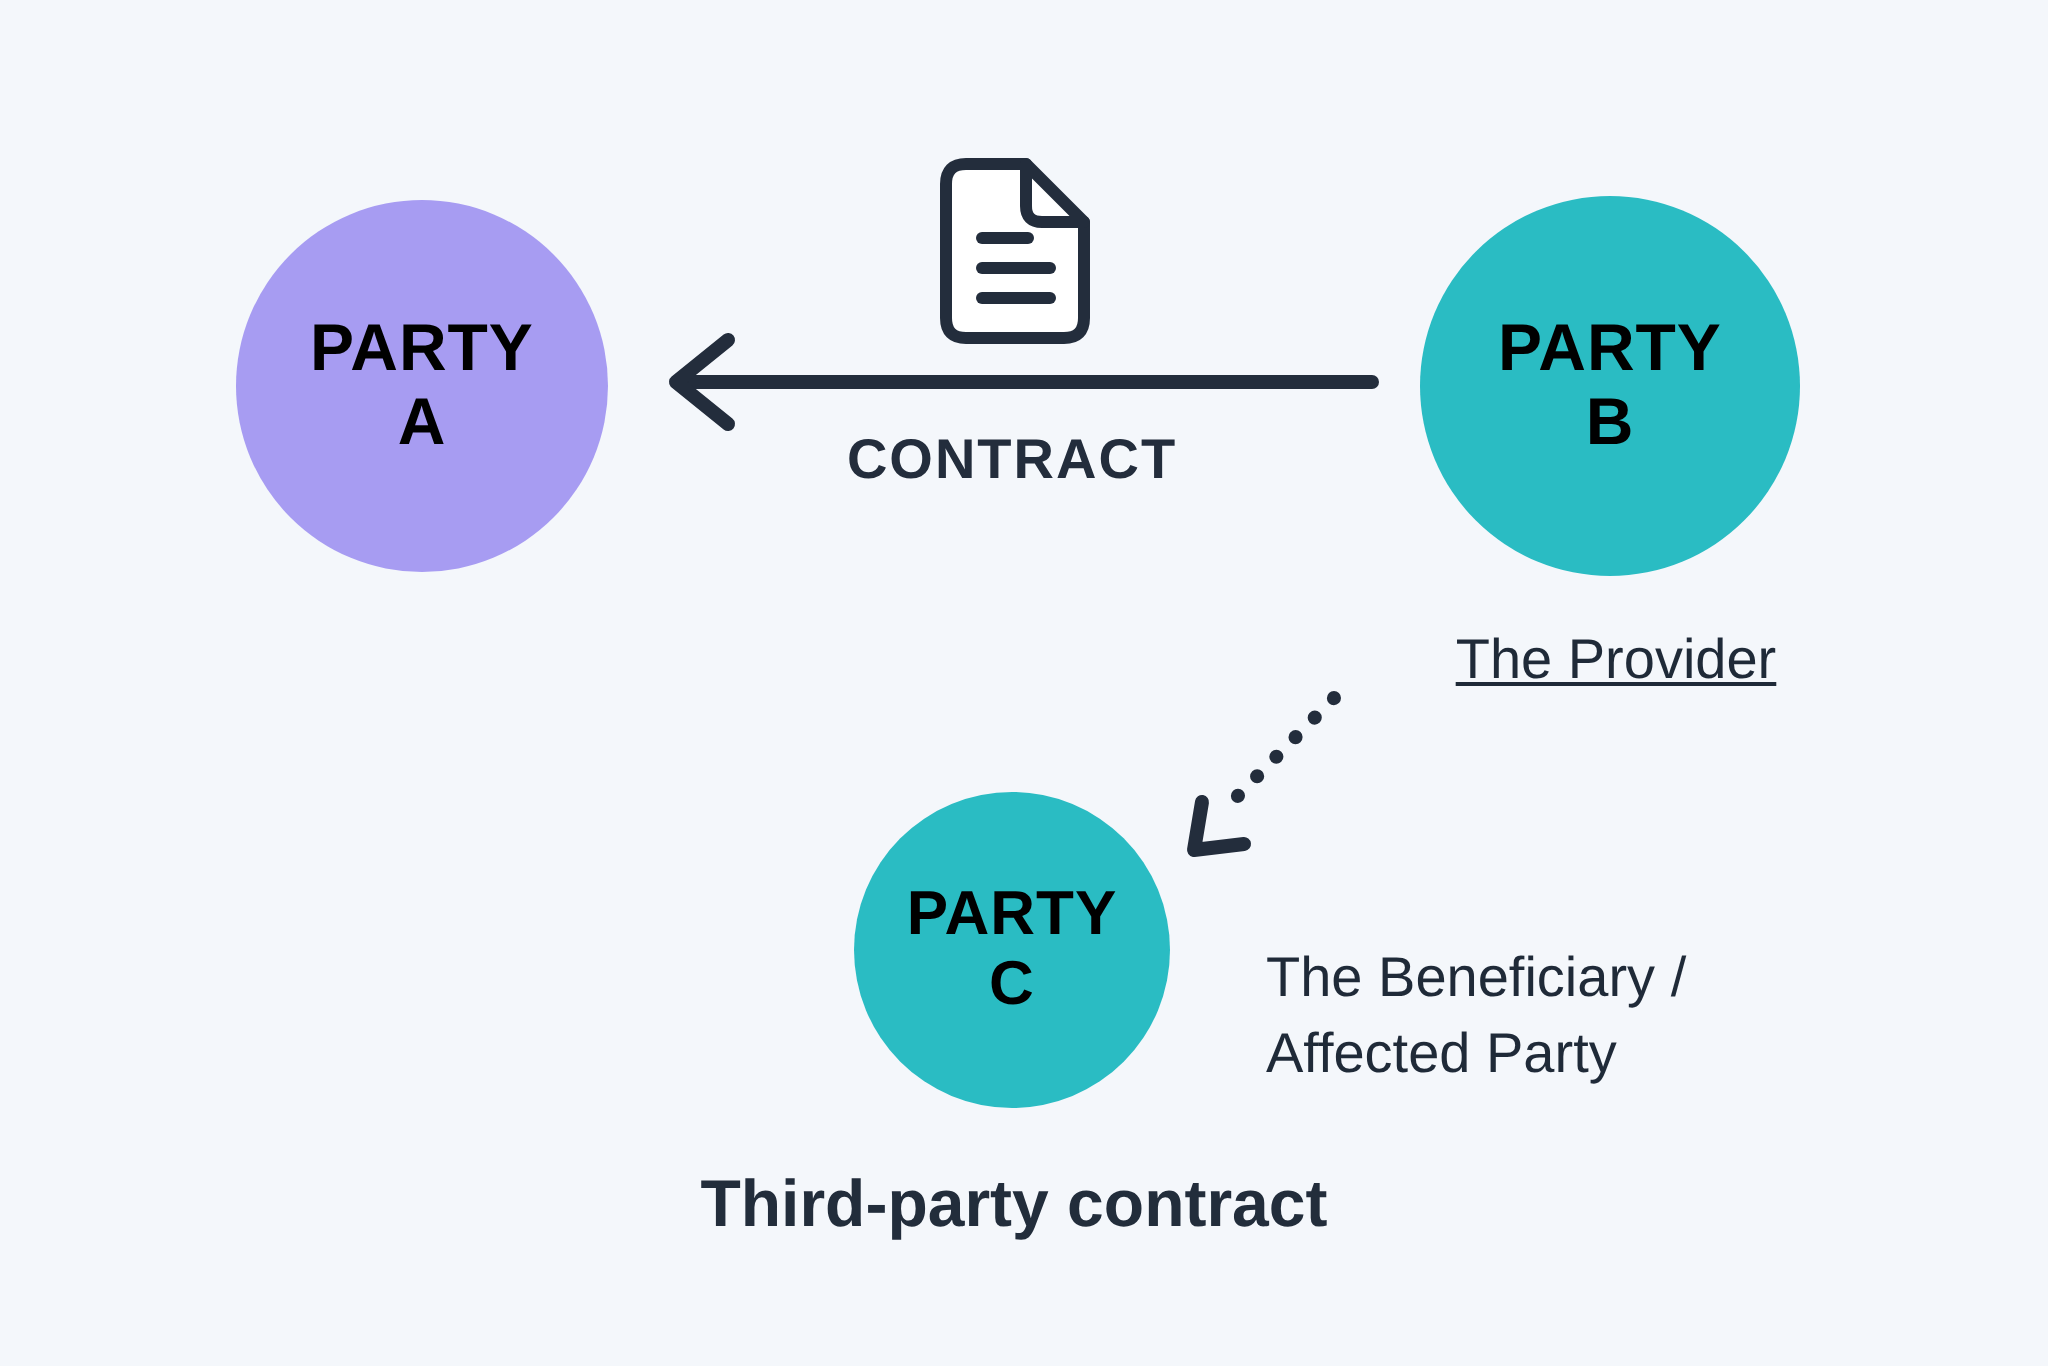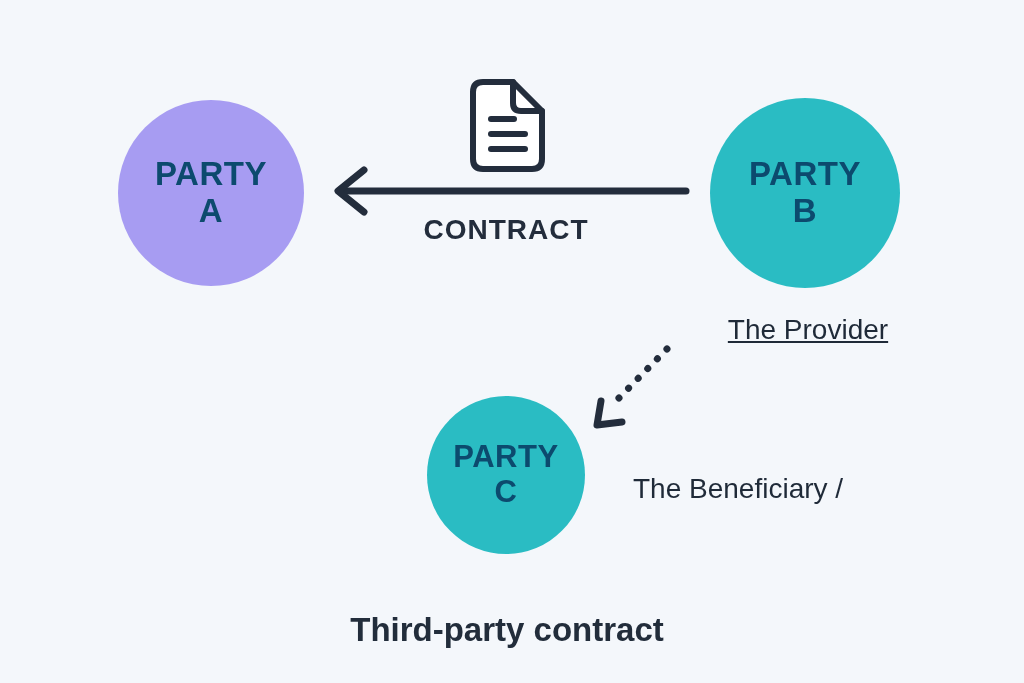--- a/index.html
+++ b/index.html
@@ -4,42 +4,42 @@
 <style>
   html,body{margin:0;padding:0;}
   body{font-family:"Liberation Sans","DejaVu Sans",sans-serif;}
   .stage{
     position:relative;width:1024px;height:683px;
     background:#f4f7fb;overflow:hidden;color:#232d3c;
   }
   .circle{
     position:absolute;border-radius:50%;
     display:flex;flex-direction:column;align-items:center;justify-content:center;
-    text-align:center;font-weight:bold;color:#0c4a6e;
+    text-align:center;font-weight:bold;color:#000000;
     line-height:1.12;letter-spacing:0.5px;
   }
   .circle-a{left:118px;top:100px;width:186px;height:186px;font-size:33px;}
   .circle-b{left:710px;top:98px;width:190px;height:190px;font-size:33px;}
   .circle-c{left:427px;top:396px;width:158px;height:158px;font-size:31px;}
   .caption{
     position:absolute;font-size:28px;font-weight:500;color:#1f2a38;
     text-align:center;width:300px;
   }
   .caption-a{left:64px;top:314px;}
   .caption-b{left:658px;top:314px;text-decoration:underline;}
   .caption-c{
     left:633px;top:458px;width:330px;text-align:left;line-height:38px;margin-top:12px;
   }
   .contract-label{
     position:absolute;left:356px;top:214px;width:300px;text-align:center;
     font-size:28px;font-weight:bold;letter-spacing:1px;color:#232d3c;
   }
   .footer-caption{
     position:absolute;left:257px;top:583px;width:500px;text-align:center;
-    font-size:33px;font-weight:bold;color:#222d3b;margin-top:28px;
+    font-size:33px;font-weight:bold;color:#222d3b;
   }
   .arrow-layer{position:absolute;left:0;top:0;pointer-events:none;}
   .doc-icon{position:absolute;left:461px;top:77px;}
 </style>
 </head>
 <body>
 
 <div class="stage">
 
   <div class="circle circle-a" style="background-color: rgb(167, 156, 242);">
@@ -52,20 +52,21 @@
     <span>B</span>
   </div>
   <div class="caption caption-b">The Provider</div>
 
   <div class="circle circle-c" style="background-color: rgb(42, 188, 195);">
     <span>PARTY</span>
     <span>C</span>
   </div>
   <div class="caption caption-c">
     <div>The Beneficiary /</div>
+    <div>Affected Party</div>
   </div>
 
   <svg class="doc-icon" width="86" height="97" viewBox="0 0 86 97" fill="none" stroke="#232d3c" stroke-width="6" stroke-linecap="round" stroke-linejoin="round">
     <path d="M22,5 H52 L81,34 V82 Q81,92 71,92 H22 Q12,92 12,82 V15 Q12,5 22,5 Z" fill="#ffffff"></path>
     <path d="M52,5 V26 Q52,34 60,34 H81"></path>
     <path d="M30,42 H53"></path>
     <path d="M30,57 H64"></path>
     <path d="M30,72 H64"></path>
   </svg>
 

